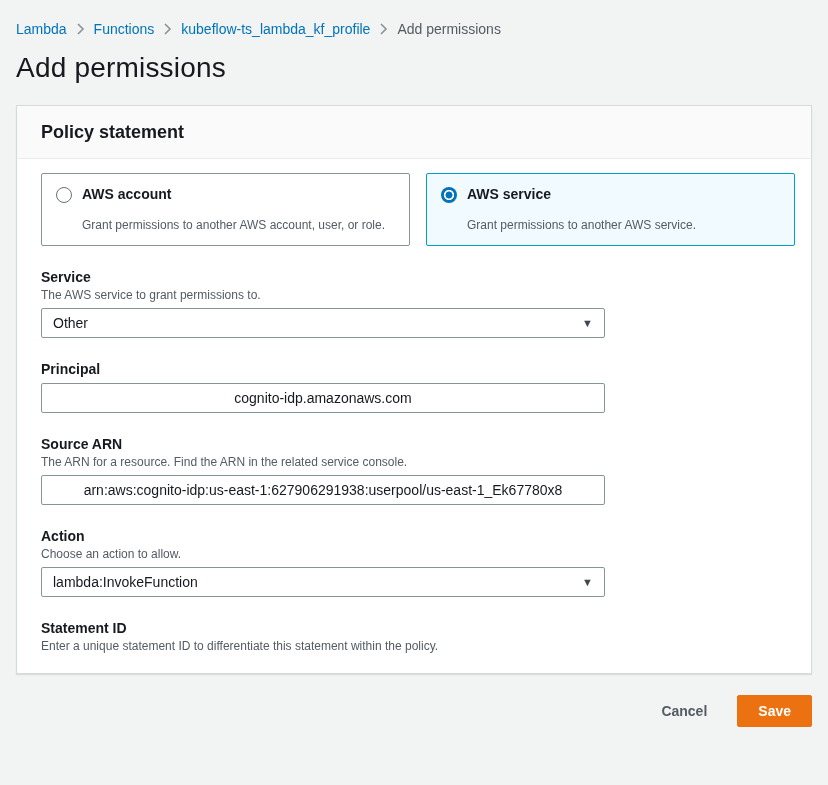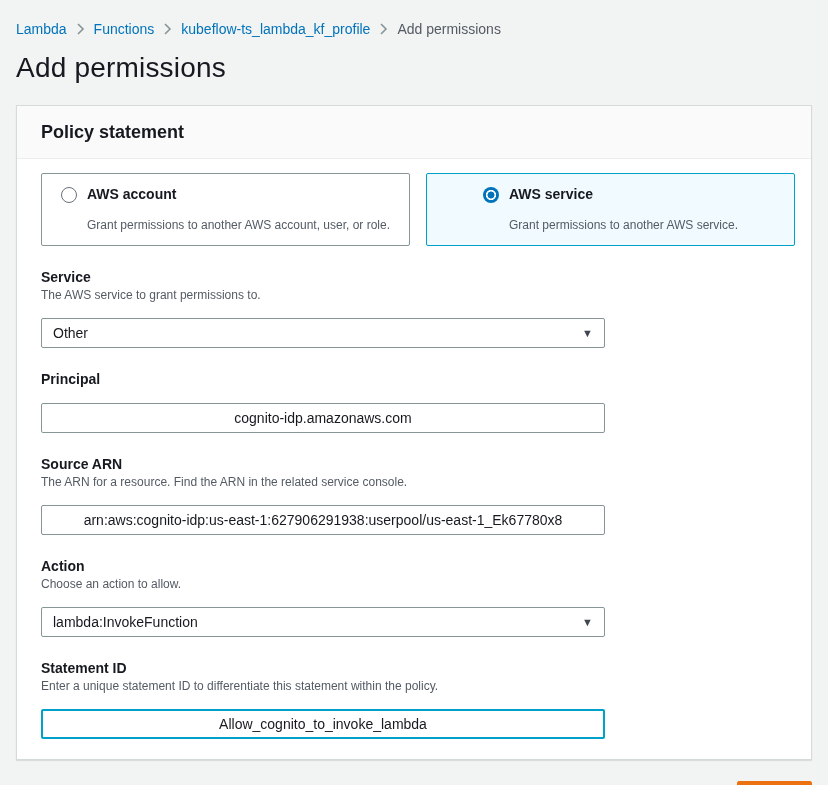--- a/index.html
+++ b/index.html
@@ -52,21 +52,20 @@
   .tile {
     flex: 1;
     display: flex;
     align-items: flex-start;
     gap: 10px;
     border: 1px solid #879596;
     border-radius: 2px;
     background: #ffffff;
     padding: 12px 14px 13px 14px;
     cursor: pointer;
-    justify-content: center;
   }
   .tile.selected {
     border: 1px solid #00a1c9;
     background: #f1faff;
   }
   .radio {
     width: 16px; height: 16px;
     min-width: 16px;
     border-radius: 50%;
     border: 1px solid #687078;
@@ -81,21 +80,21 @@
   .tile-label { font-size: 14px; font-weight: 700; color: #16191f; }
   .tile-desc { font-size: 12px; color: #545b64; margin-top: 16px; }
   
   .field { margin-top: 23px; }
   .field-label { font-size: 14px; font-weight: 700; color: #16191f; }
   .field-desc { font-size: 12px; color: #545b64; margin-top: 3px; }
   .field-desc .learn-more {
     color: #0073bb; font-weight: 700; text-decoration: none; cursor: pointer;
   }
   .control {
-    margin-top: 16px;
+    margin-top: 6px;
     width: 564px;
     height: 30px;
     border: 1px solid #879596;
     border-radius: 2px;
     background: #ffffff;
     font-size: 14px;
     color: #16191f;
     display: flex;
     align-items: center;
     padding: 0 11px;
@@ -214,21 +213,20 @@
       <div class="field-desc">Choose an action to allow.</div>
       <div class="control select">
         <span>lambda:InvokeFunction</span>
         <span class="caret">▼</span>
       </div>
     </div>
 
     <div class="field">
       <div class="field-label">Statement ID</div>
       <div class="field-desc">Enter a unique statement ID to differentiate this statement within the policy.</div>
-      <input class="control focused" type="text" value="Allow_cognito_to_invoke_lambda" style="">
     </div>
 
   </div>
 </section>
 
 <div class="footer">
   <button class="btn-cancel">Cancel</button>
   <button class="btn-save">Save</button>
 </div>
 

